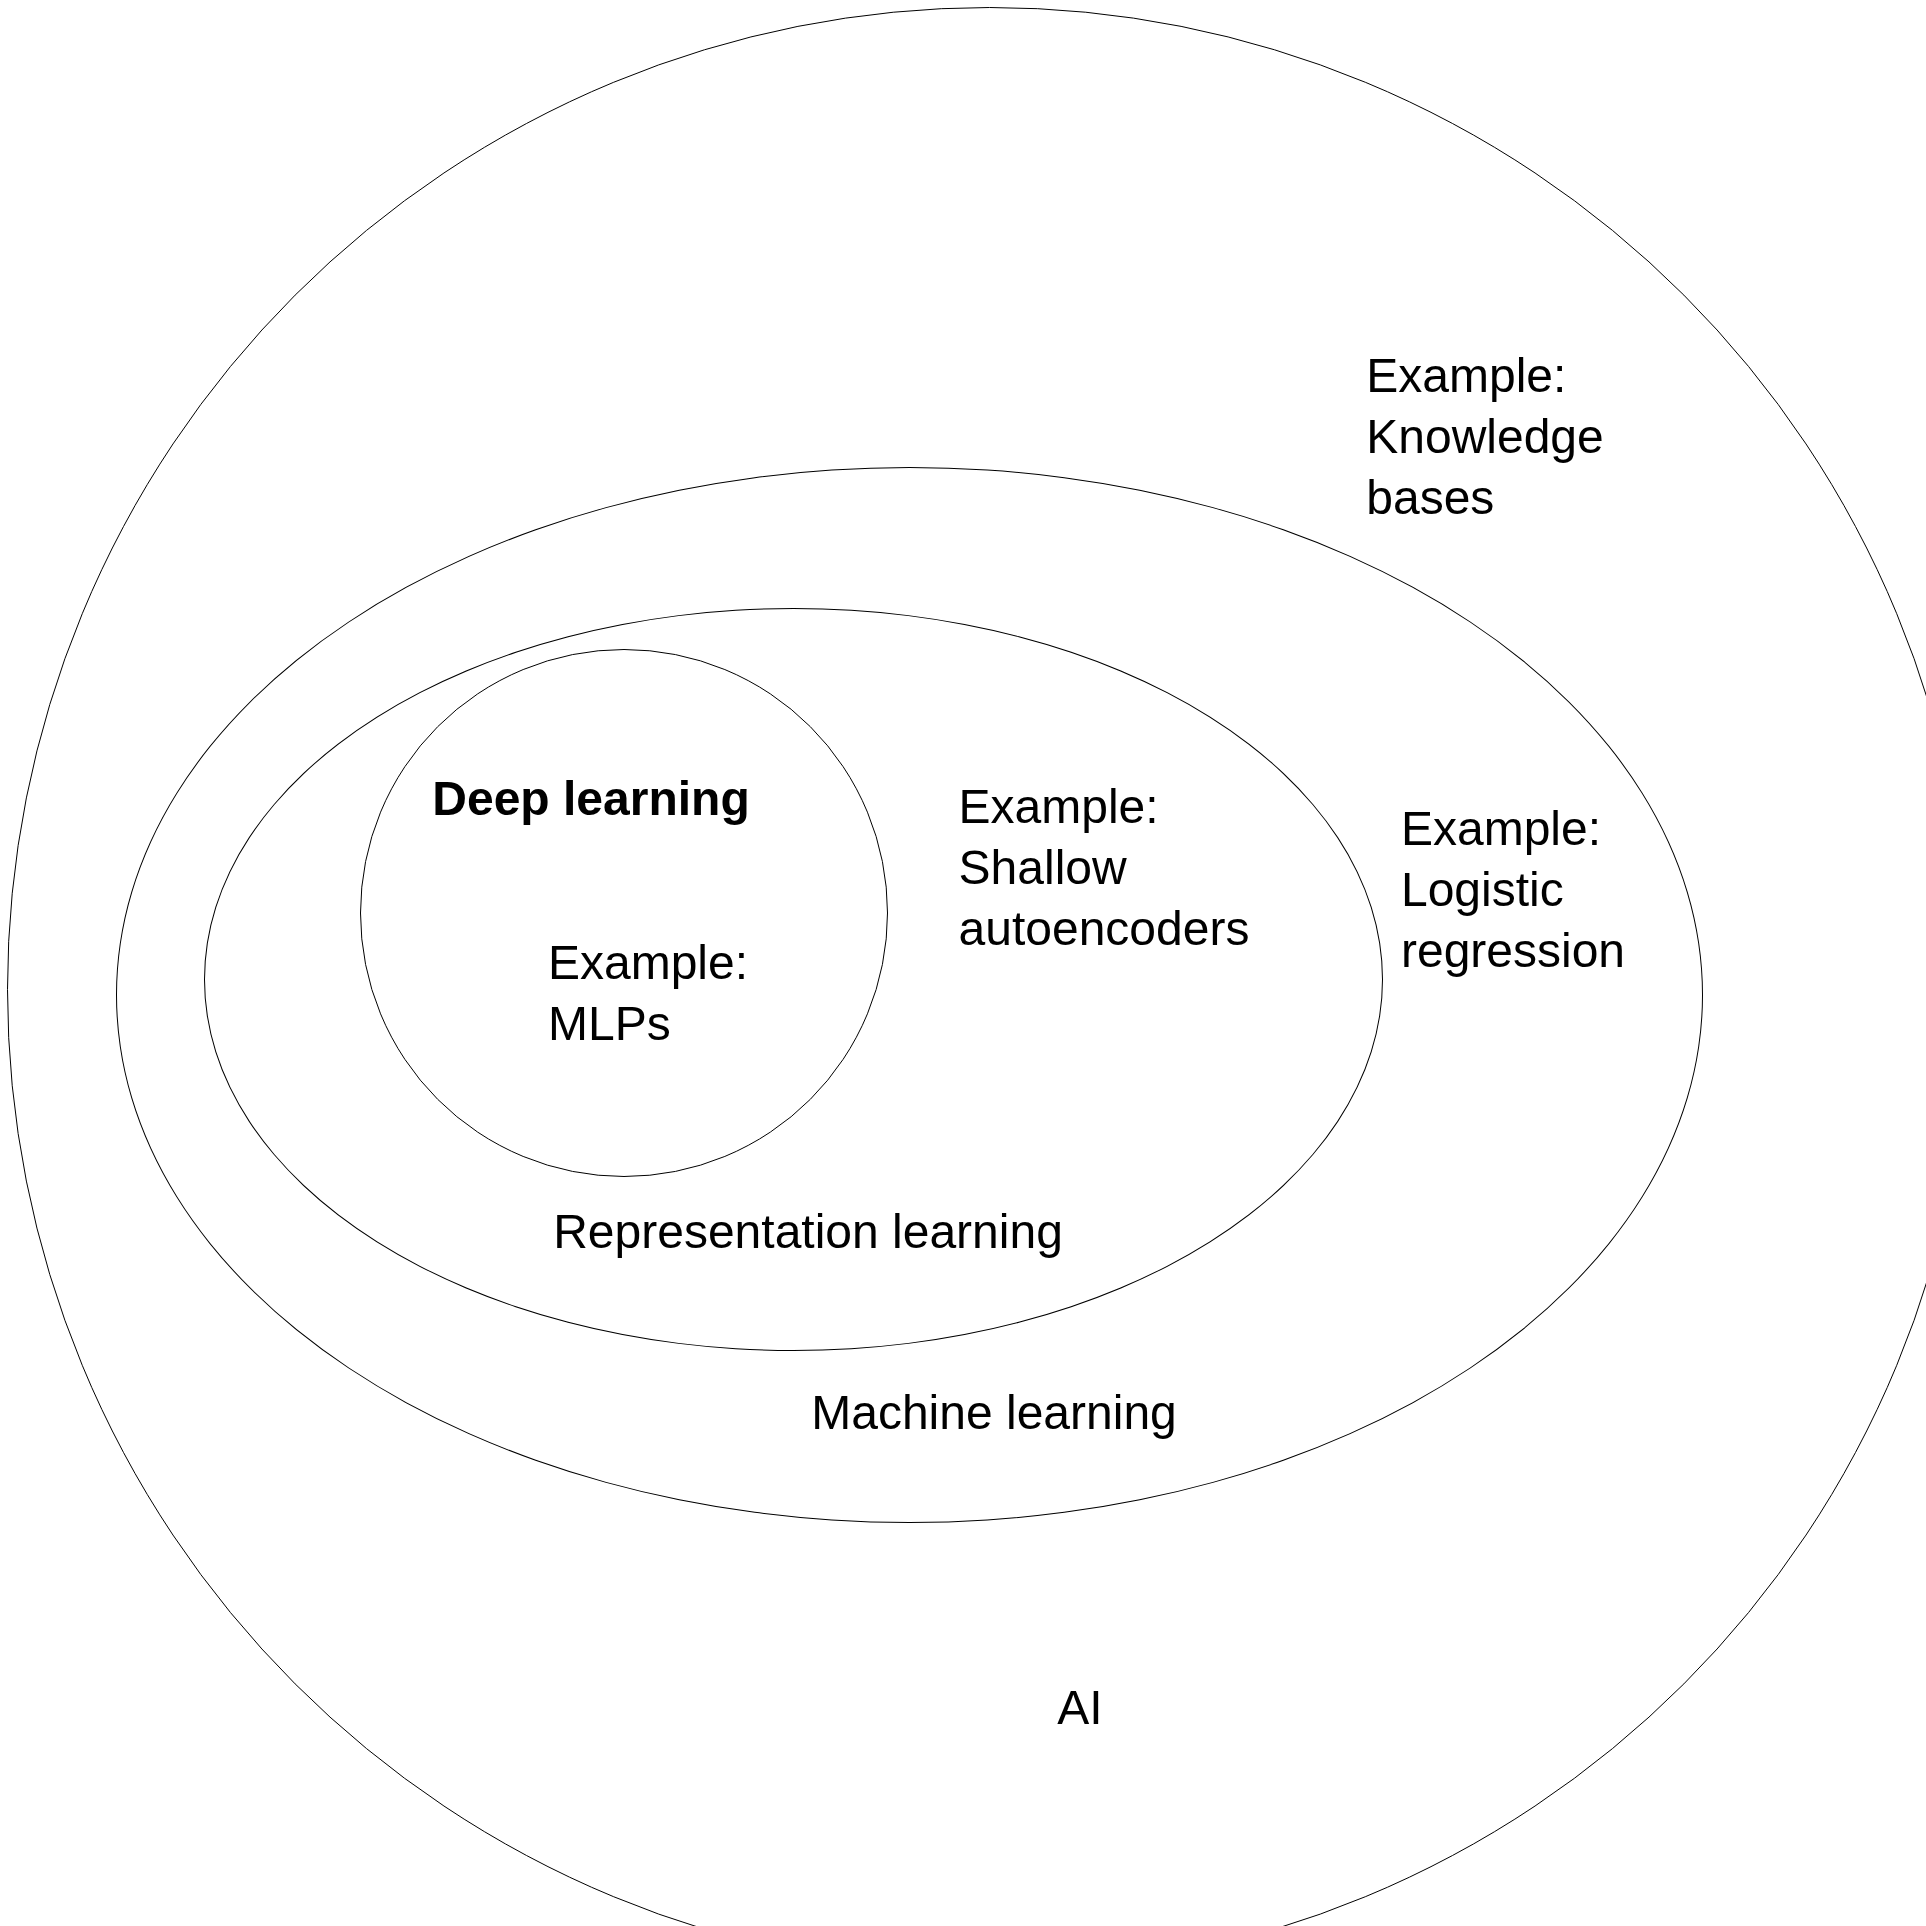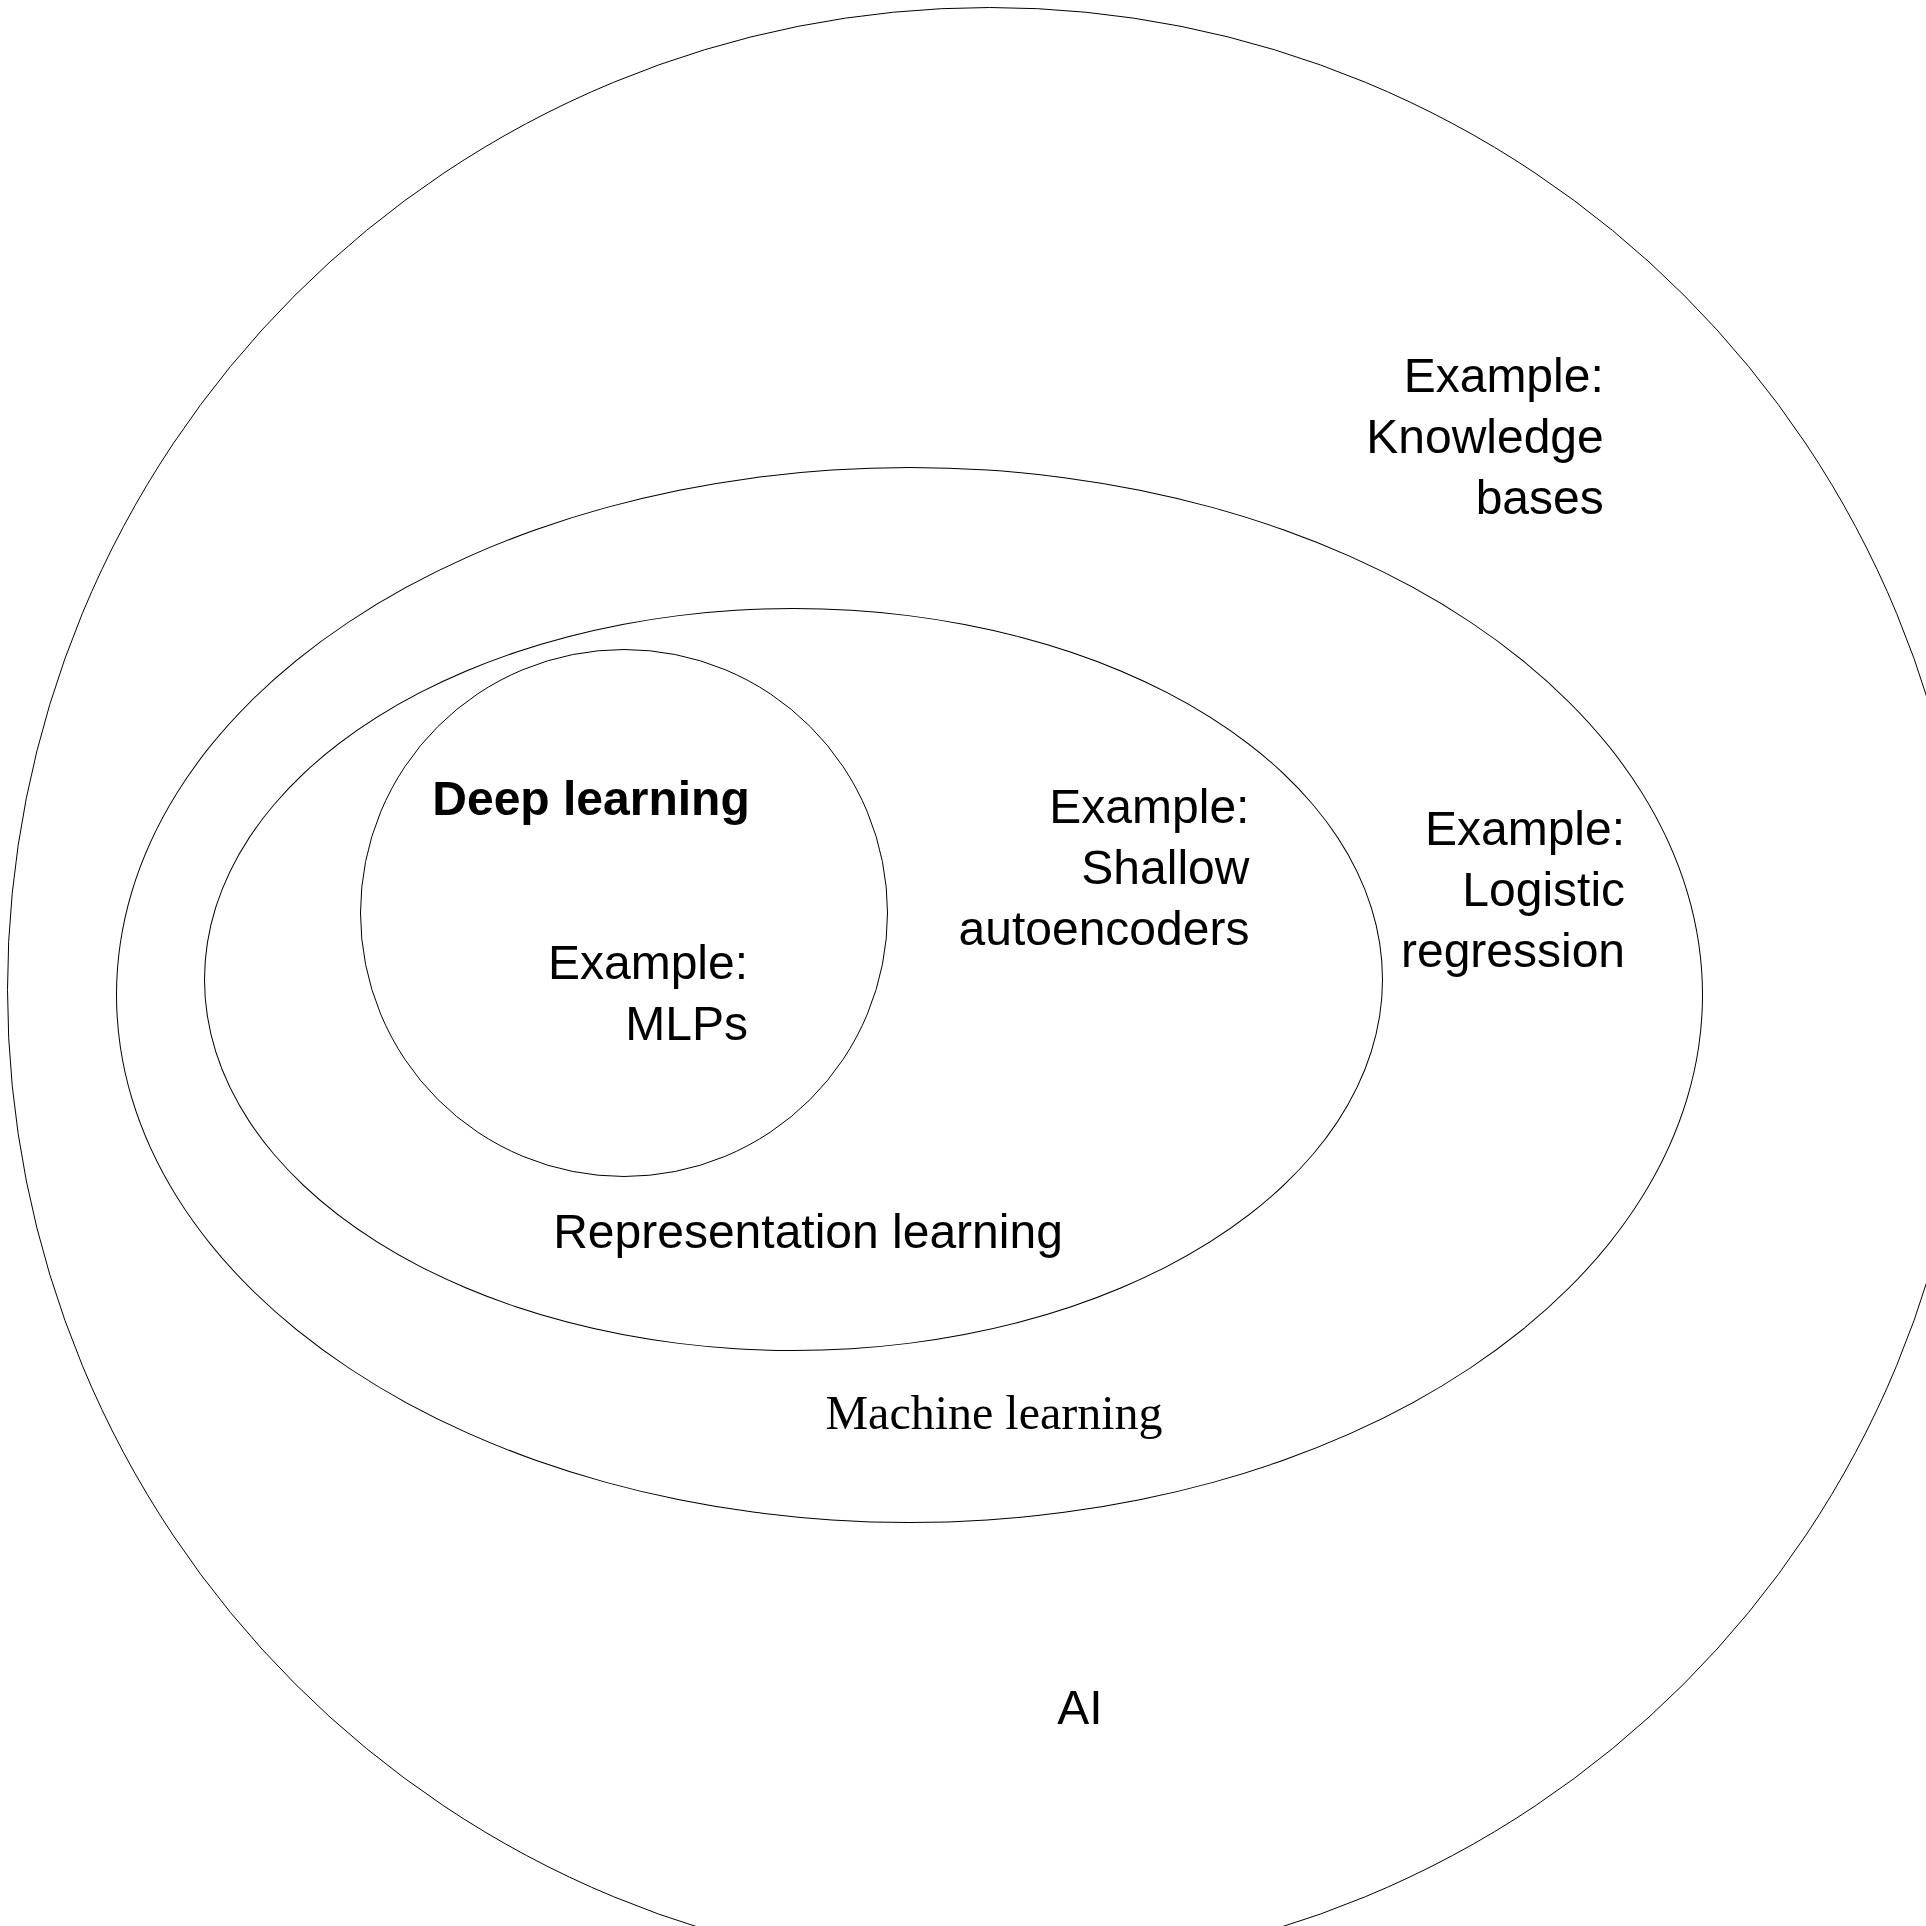--- a/index.html
+++ b/index.html
@@ -42,31 +42,31 @@
   .shape-dl {
     left: 360px; top: 649px;
     width: 528px; height: 528px;
   }
   
   .lbl {
     position: absolute;
     transform: translate(-50%, -50%);
     font-size: 48px;
     line-height: 61px;
-    text-align: right;
+    text-align: left;
     white-space: pre-line;
     color: #000000;
   }
   .lbl-ai-example        { left: 1485px; top: 436px; }
   .lbl-deep-learning     { left: 591px; top: 798px; white-space: nowrap; font-weight: bold; }
   .lbl-dl-example        { left: 648px; top: 993px; }
   .lbl-rl-example        { left: 1104px; top: 867px; }
   .lbl-ml-example        { left: 1513px; top: 889px; }
   .lbl-repr-learning     { left: 808px; top: 1231px; white-space: nowrap; }
-  .lbl-machine-learning  { left: 994px; top: 1412px; white-space: nowrap; font-family: Liberation Serif, serif; }
+  .lbl-machine-learning  { left: 994px; top: 1412px; white-space: nowrap; }
   .lbl-ai                { left: 1080px; top: 1663px; white-space: nowrap; margin-top: 44px; }
 </style>
 </head>
 <body>
 
 <div class="stage">
 
   <div class="shape shape-ai"></div>
 
   <div class="shape shape-ml"></div>

